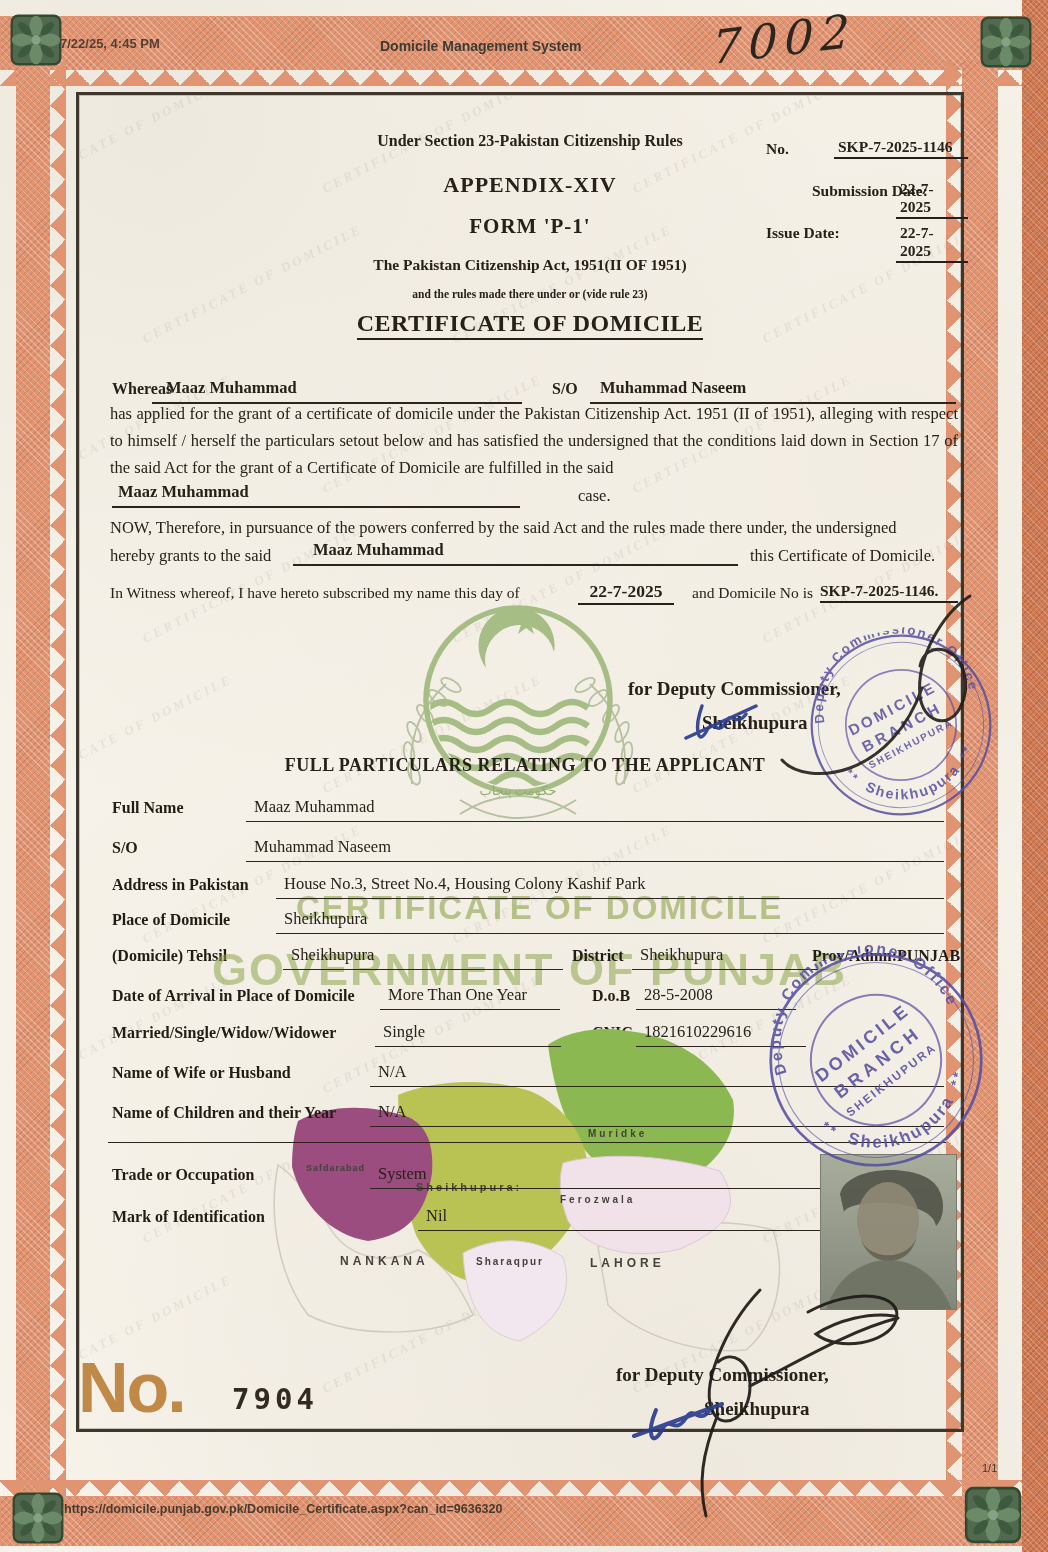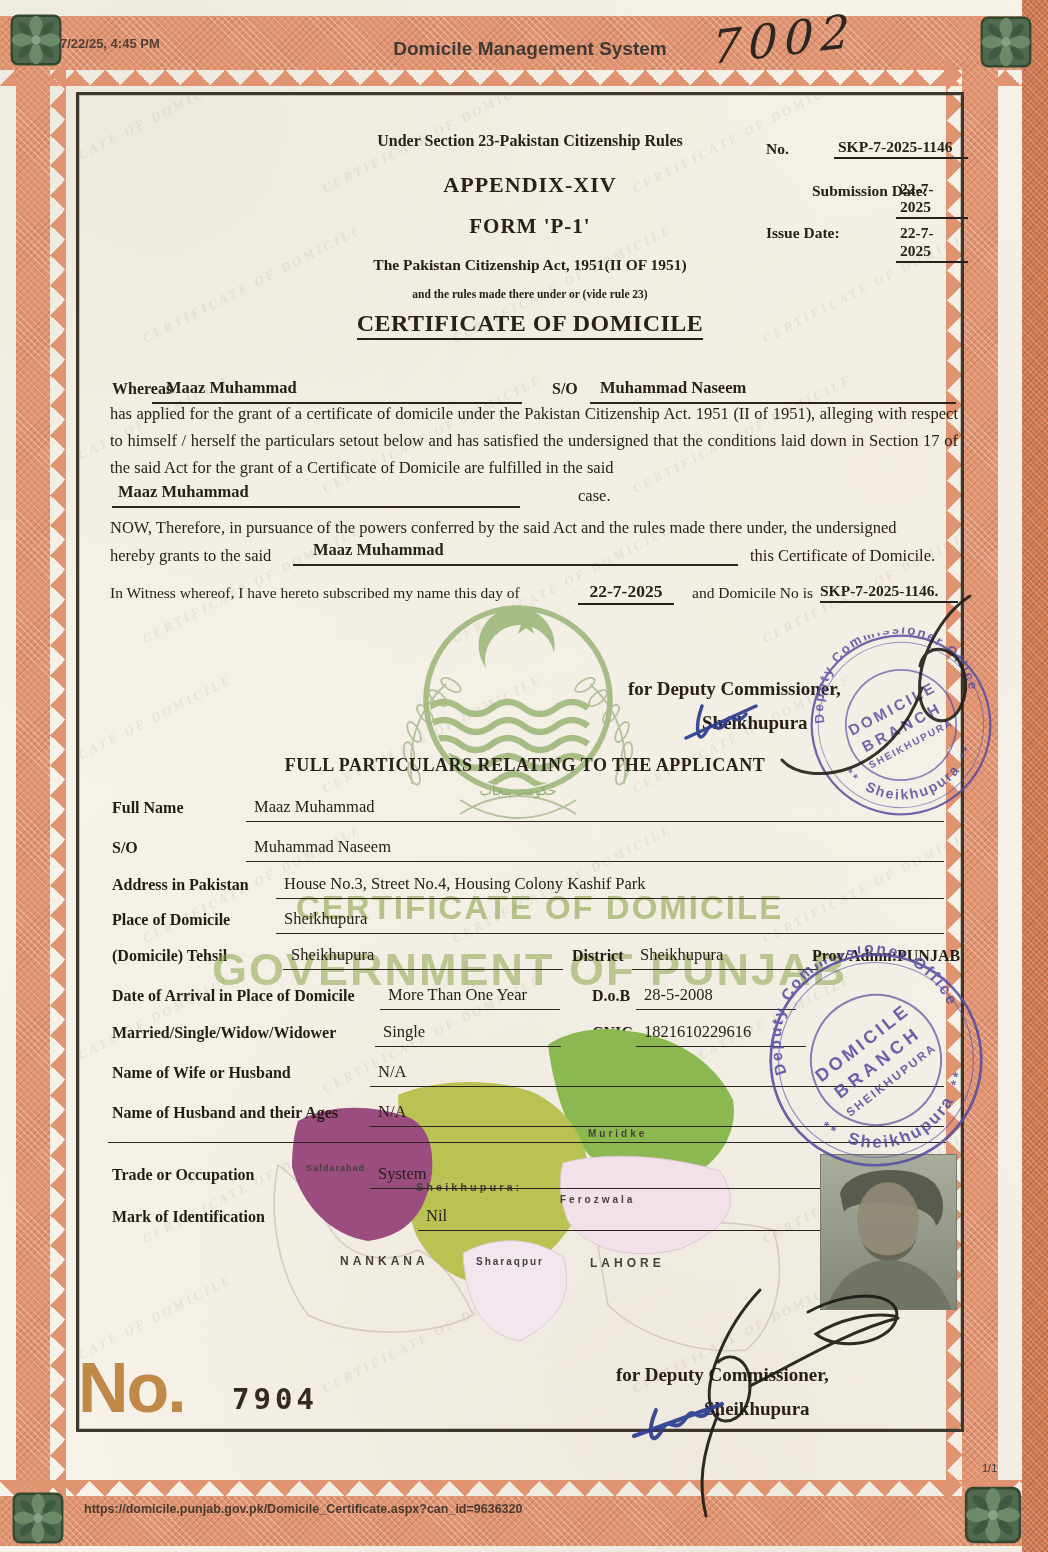--- a/index.html
+++ b/index.html
@@ -144,23 +144,23 @@
           <ellipse cx="18" cy="18" rx="9" ry="4.5" transform="rotate(45 18 18)"></ellipse>
           <ellipse cx="42" cy="18" rx="9" ry="4.5" transform="rotate(-45 42 18)"></ellipse>
           <ellipse cx="18" cy="42" rx="9" ry="4.5" transform="rotate(-45 18 42)"></ellipse>
           <ellipse cx="42" cy="42" rx="9" ry="4.5" transform="rotate(45 42 42)"></ellipse>
         </g>
         <circle cx="30" cy="30" r="5" fill="#86a184"></circle>
       </svg>
   </div>
 
   <div class="abs chrome" style="left:60px;top:36px;font-size:13px;font-weight:700;color:#553f33;z-index:8;">7/22/25, 4:45 PM</div>
-  <div class="abs chrome" style="left:380px;top:38px;width:300px;text-align:center;font-size:19px;font-weight:700;color:#403a34;z-index:8;">Domicile Management System</div>
+  <div class="abs chrome" style="left:380px;top:38px;width:300px;font-size:14px;font-weight:700;color:#403a34;z-index:8;">Domicile Management System</div>
   <div class="abs" id="handwritten-no" style="left:712px;top:12px;z-index:8;">7002</div>
-  <div class="abs chrome" style="left:64px;top:1502px;font-size:12.5px;font-weight:700;color:#4a3a2e;z-index:8;padding-left:20px;">https://domicile.punjab.gov.pk/Domicile_Certificate.aspx?can_id=9636320</div>
+  <div class="abs chrome" style="left:64px;top:1502px;font-size:12.5px;font-weight:700;color:#4a3a2e;z-index:8;">https://domicile.punjab.gov.pk/Domicile_Certificate.aspx?can_id=9636320</div>
   <div class="abs chrome" style="left:982px;top:1462px;font-size:11px;color:#3d3a33;z-index:9;">1/1</div>
 
   <div id="frame"></div>
   <div id="micro-wm">
       <span class="wm-tile" style="left: -80px; top: 30px;">CERTIFICATE OF DOMICILE</span>
       <span class="wm-tile" style="left: 230px; top: 30px;">CERTIFICATE OF DOMICILE</span>
       <span class="wm-tile" style="left: 540px; top: 30px;">CERTIFICATE OF DOMICILE</span>
       <span class="wm-tile" style="left: 50px; top: 180px;">CERTIFICATE OF DOMICILE</span>
       <span class="wm-tile" style="left: 360px; top: 180px;">CERTIFICATE OF DOMICILE</span>
       <span class="wm-tile" style="left: 670px; top: 180px;">CERTIFICATE OF DOMICILE</span>
@@ -340,21 +340,21 @@
   <div class="val" style="left:636px;top:985px;width:152px;z-index:3;">28-5-2008</div>
 
   <div class="lbl" style="left:112px;top:1024px;">Married/Single/Widow/Widower</div>
   <div class="val" style="left:375px;top:1022px;width:178px;z-index:3;">Single</div>
   <div class="lbl" style="left:592px;top:1024px;">CNIC</div>
   <div class="val" style="left:636px;top:1022px;width:162px;z-index:3;">1821610229616</div>
 
   <div class="lbl" style="left:112px;top:1064px;z-index:3;">Name of Wife or Husband</div>
   <div class="val" style="left:370px;top:1062px;width:566px;z-index:3;">N/A</div>
 
-  <div class="lbl" style="left:112px;top:1104px;z-index:3;">Name of Husband and their Ages</div>
+  <div class="lbl" style="left:112px;top:1104px;z-index:3;">Name of Children and their Year</div>
   <div class="val" style="left:370px;top:1102px;width:566px;z-index:3;">N/A</div>
 
   <div class="val" style="left:108px;top:1118px;width:830px;z-index:3;"></div>
 
   <div class="lbl" style="left:112px;top:1166px;z-index:3;">Trade or Occupation</div>
   <div class="val" style="left:370px;top:1164px;width:492px;z-index:3;">System</div>
 
   <div class="lbl" style="left:112px;top:1208px;z-index:3;">Mark of Identification</div>
   <div class="val" style="left:370px;top:1206px;width:492px;z-index:3;margin-left:48px;">Nil</div>
 

